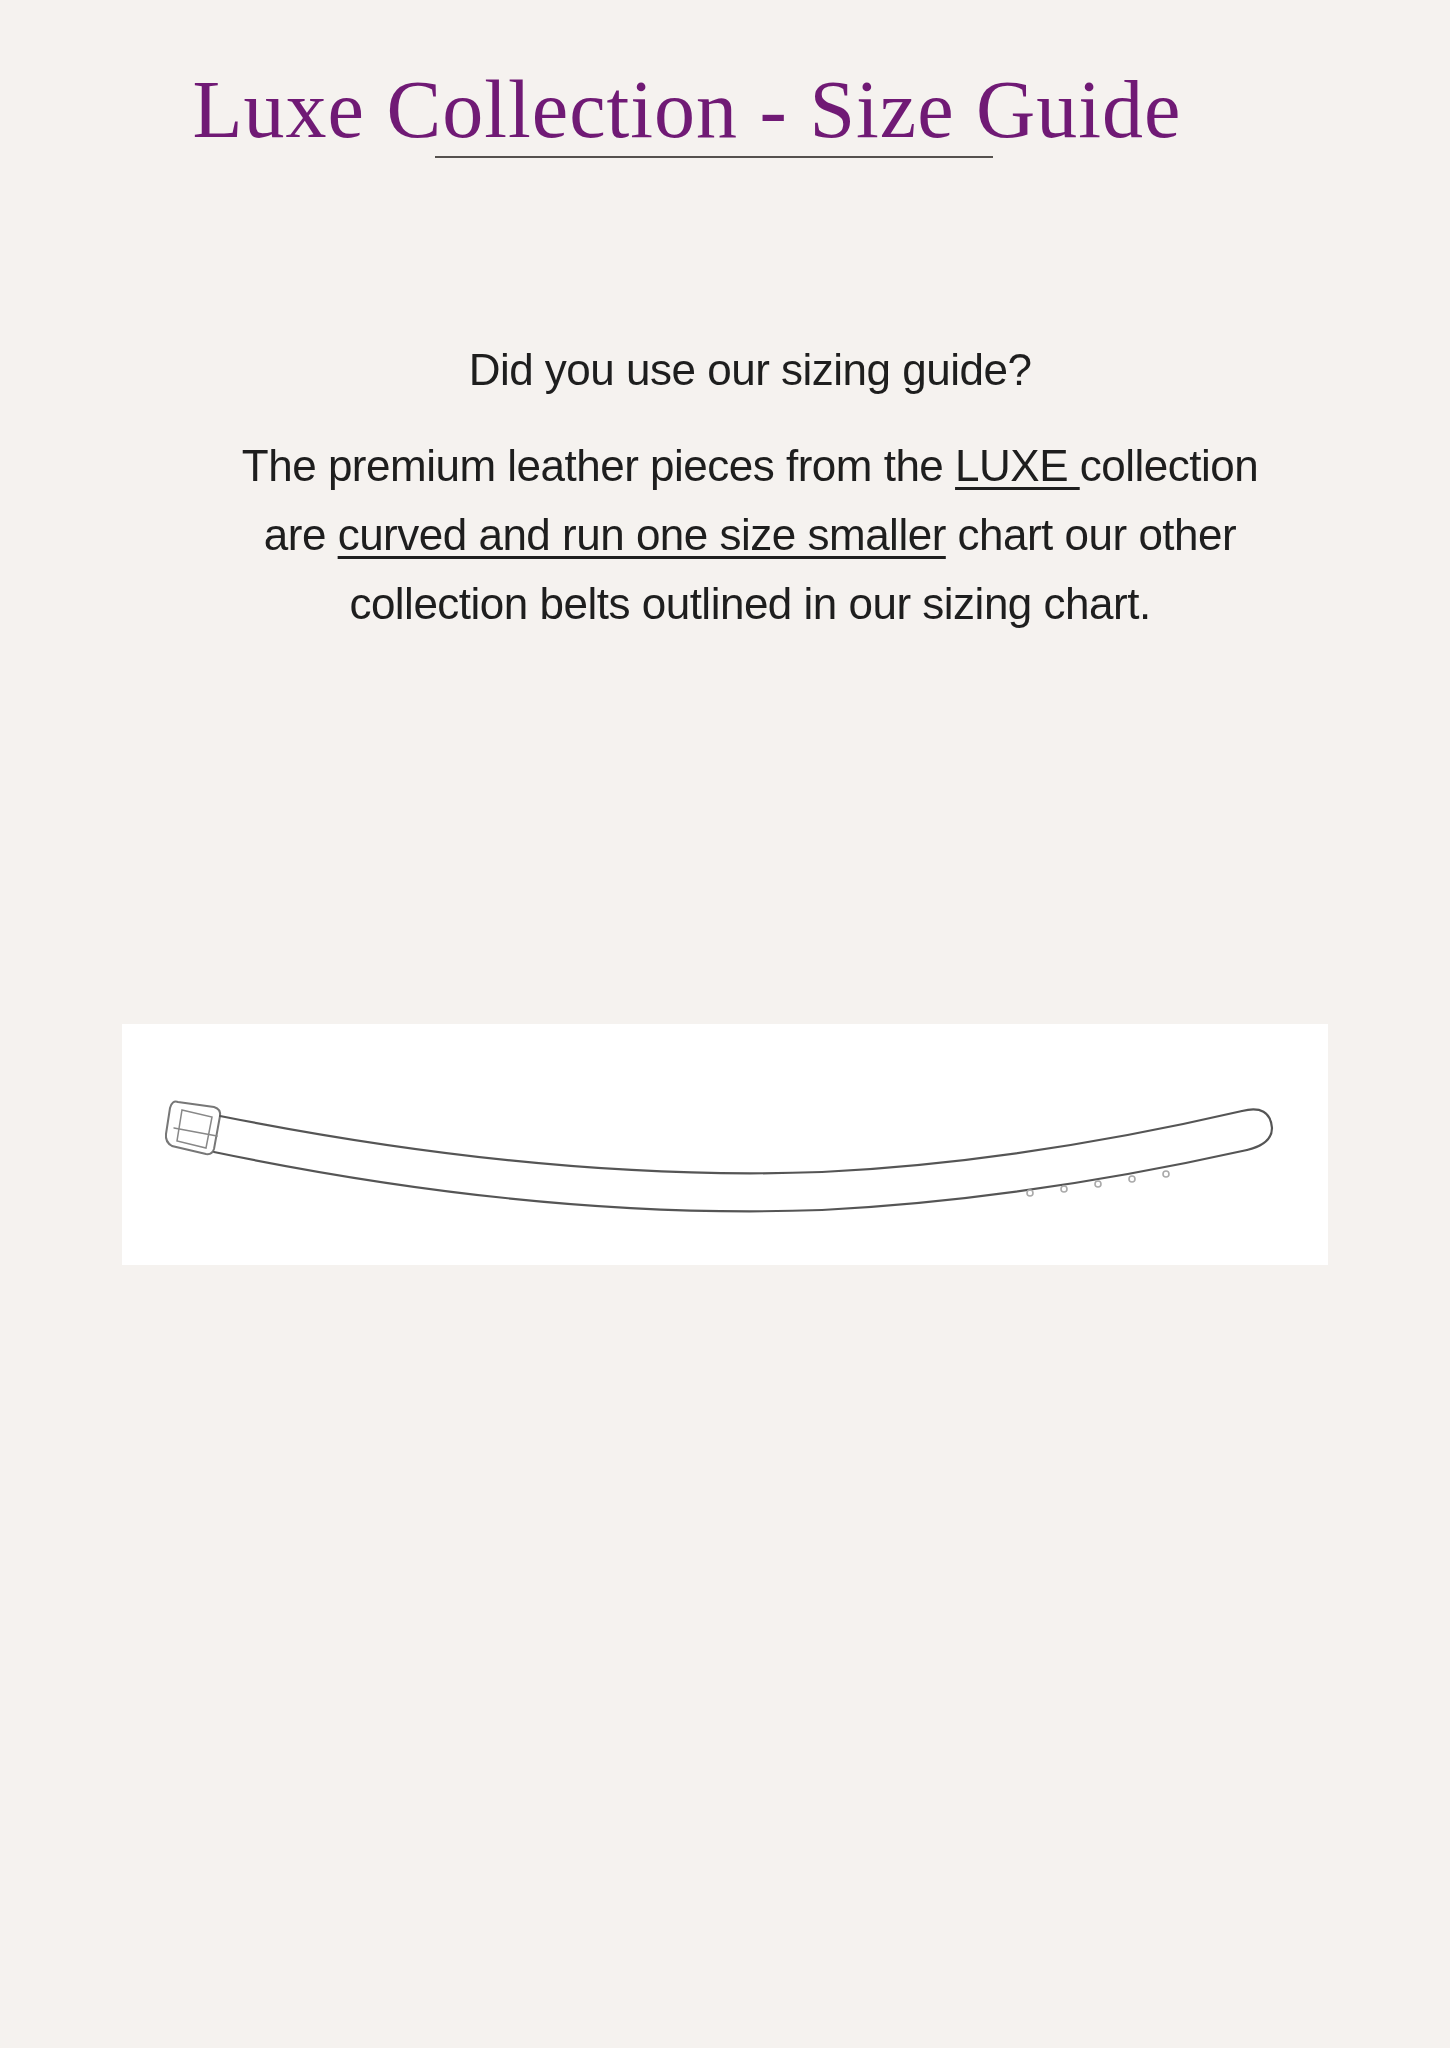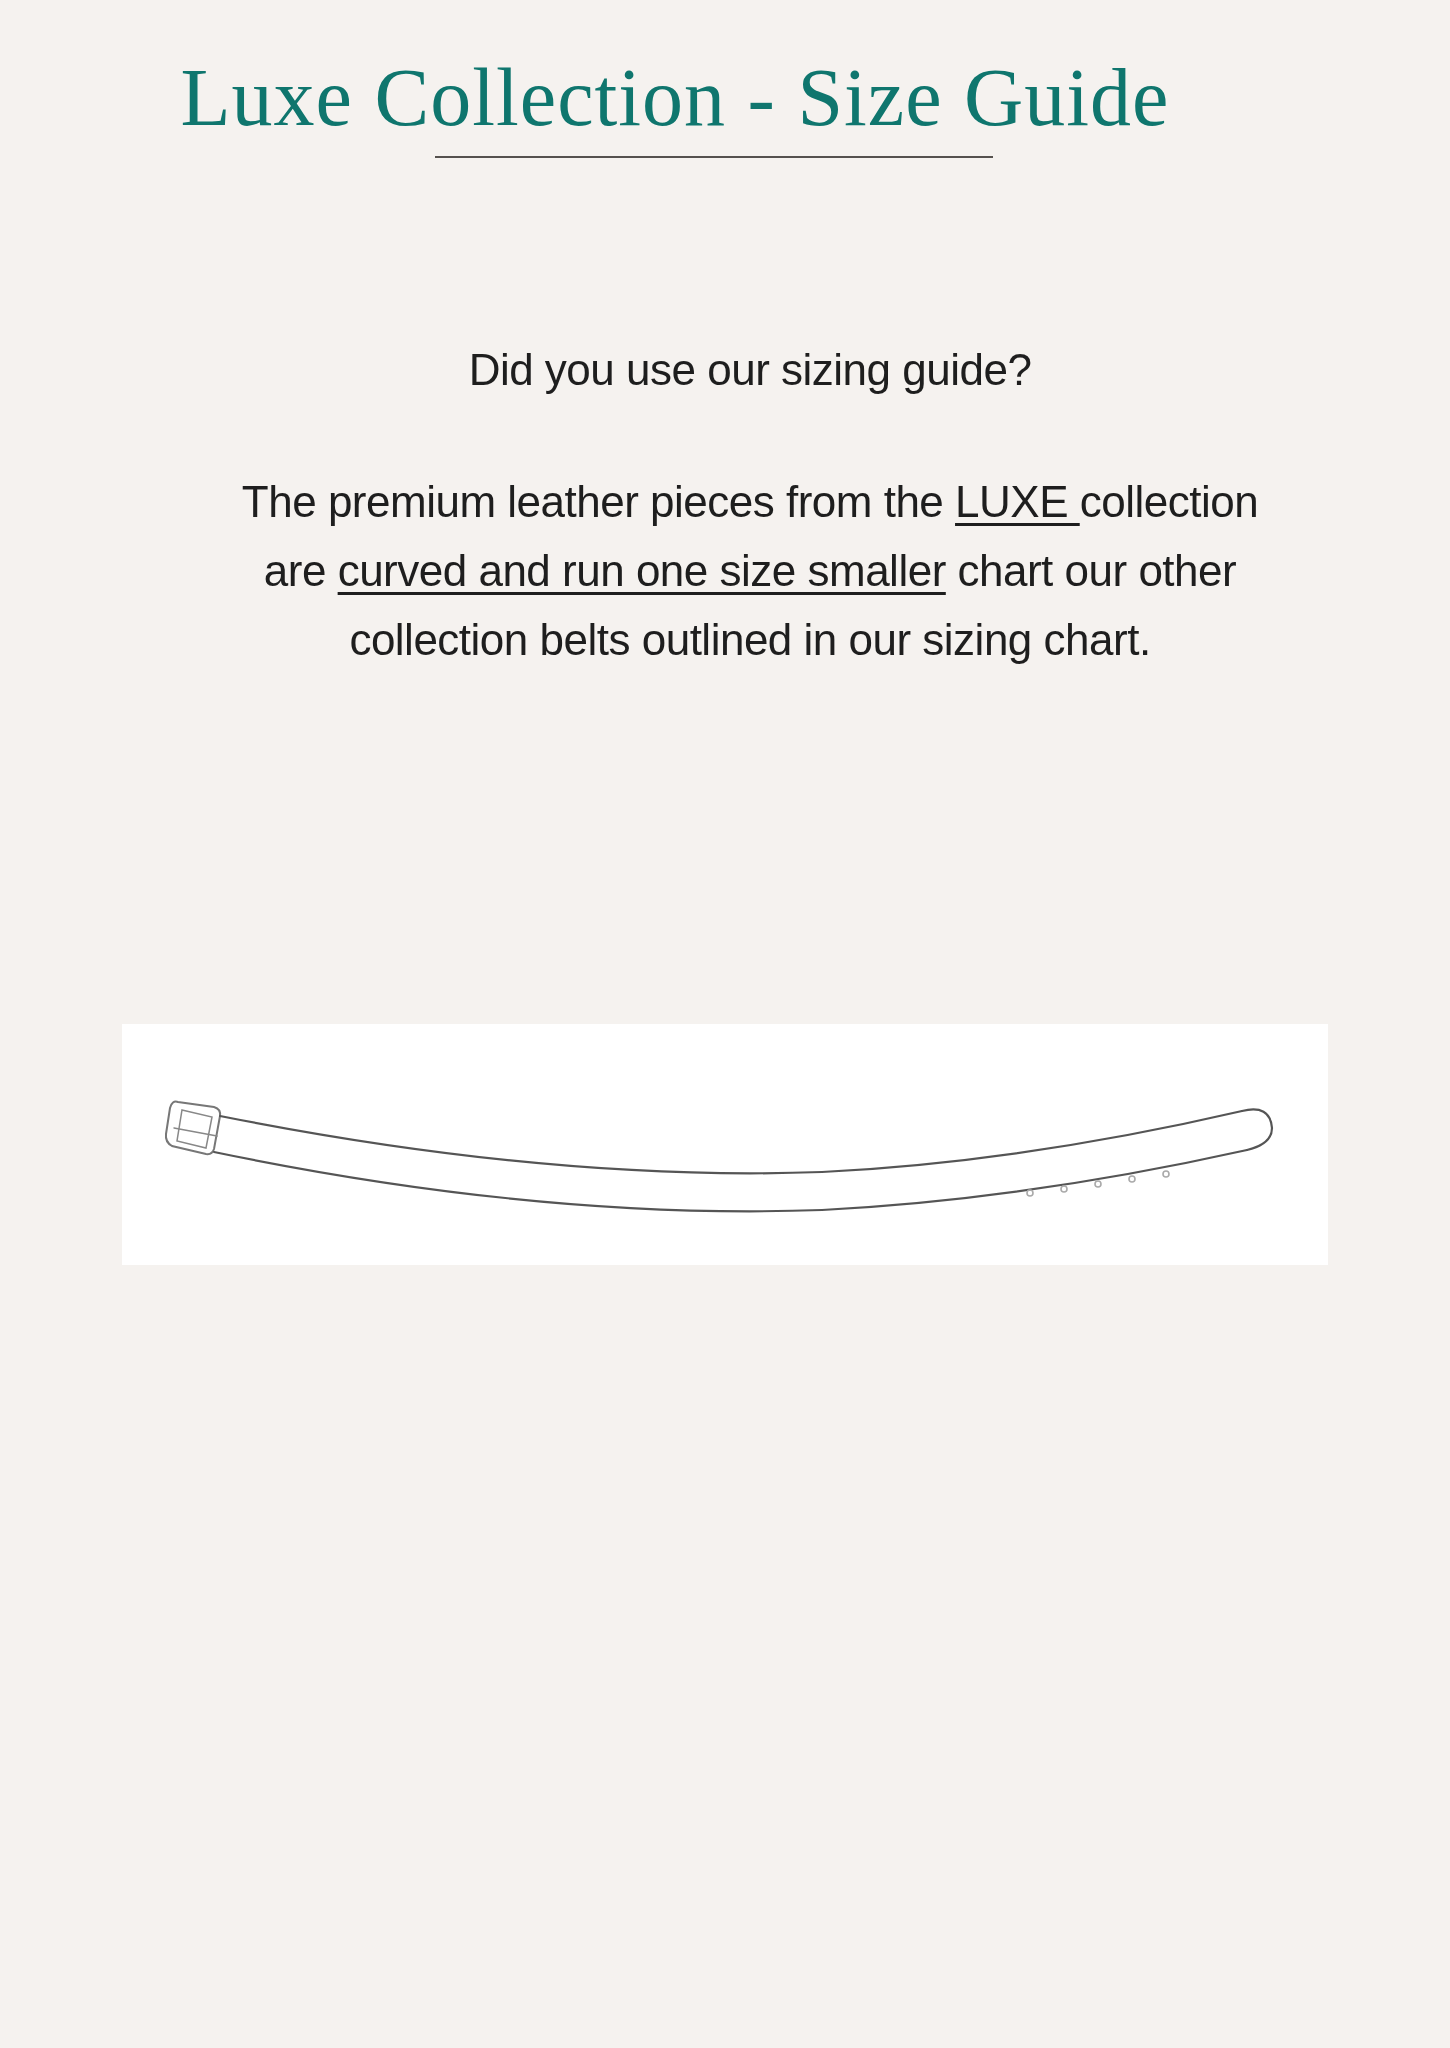--- a/index.html
+++ b/index.html
@@ -3,32 +3,32 @@
 <meta charset="utf-8">
 <style>
   html, body { margin:0; padding:0; }
   body {
     width:1450px; height:2048px; background:#f5f2ef; position:relative; overflow:hidden;
     color:#1e1e1e;
   }
   .title {
     position:absolute; left:0; top:48px; width:1350px; text-align:center;
     font-family:"Liberation Serif", serif; font-size:82px; letter-spacing:1px;
-    color:#0f766e; margin:0; font-weight:normal; line-height:100px;
+    color:#701a75; margin:12px; font-weight:normal; line-height:100px;
   }
   .rule {
     position:absolute; left:435px; top:156px; width:558px; height:2px; background:#55514e;
   }
   .body {
     position:absolute; left:150px; width:1200px; text-align:center;
     font-family:"Liberation Sans", sans-serif; font-size:44px; line-height:58px;
     color:#1e1e1e; letter-spacing:-0.5px;
   }
   .q { top:330px; }
-  .p1 { top:462px; }
+  .p1 { top:426px; }
   .p2 { top:679px; }
   .body p { margin:11px; }
   .u { text-decoration:underline; text-underline-offset:6px; text-decoration-thickness:3px; }
   .belt-box {
     position:absolute; left:122px; top:1024px; width:1206px; height:241px; background:#ffffff;
   }
   .belt-box svg { display:block; }
 </style>
 </head>
 <body>

